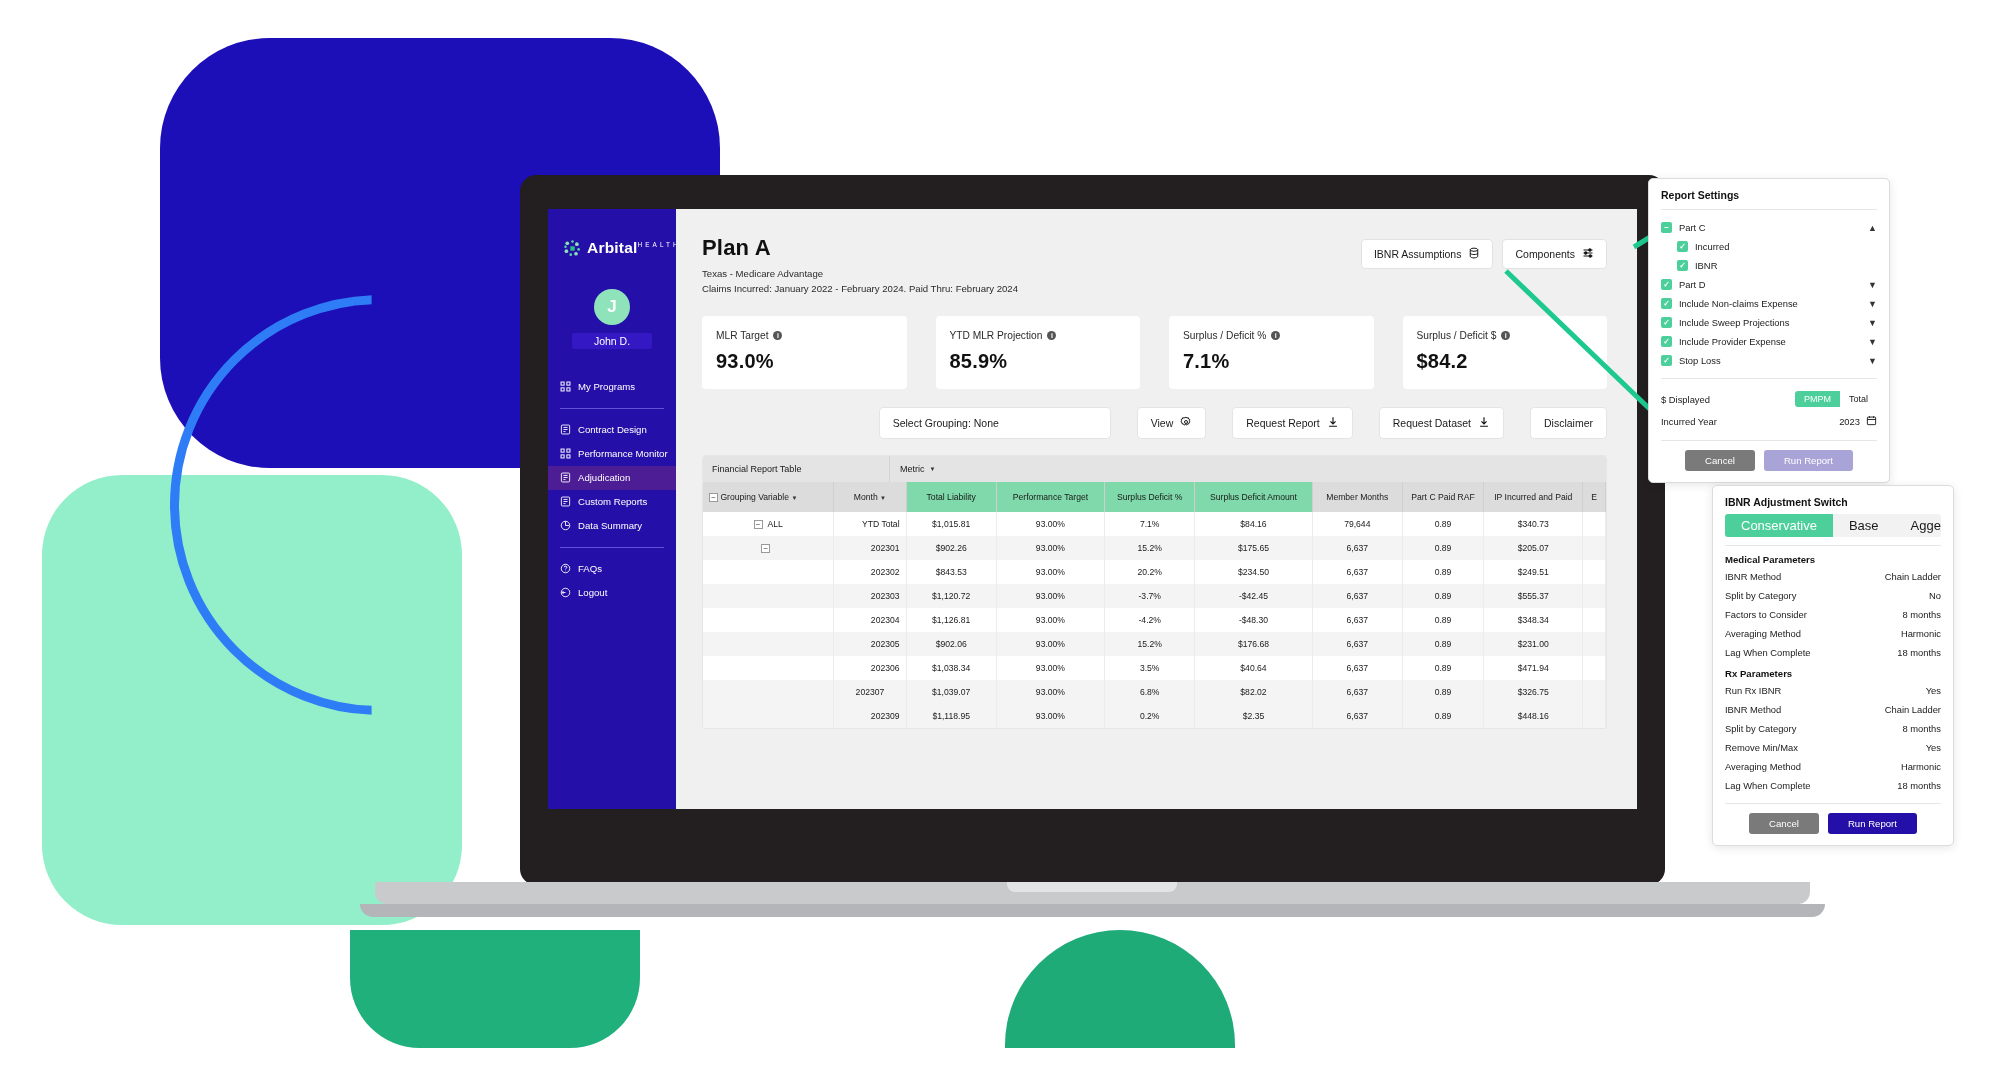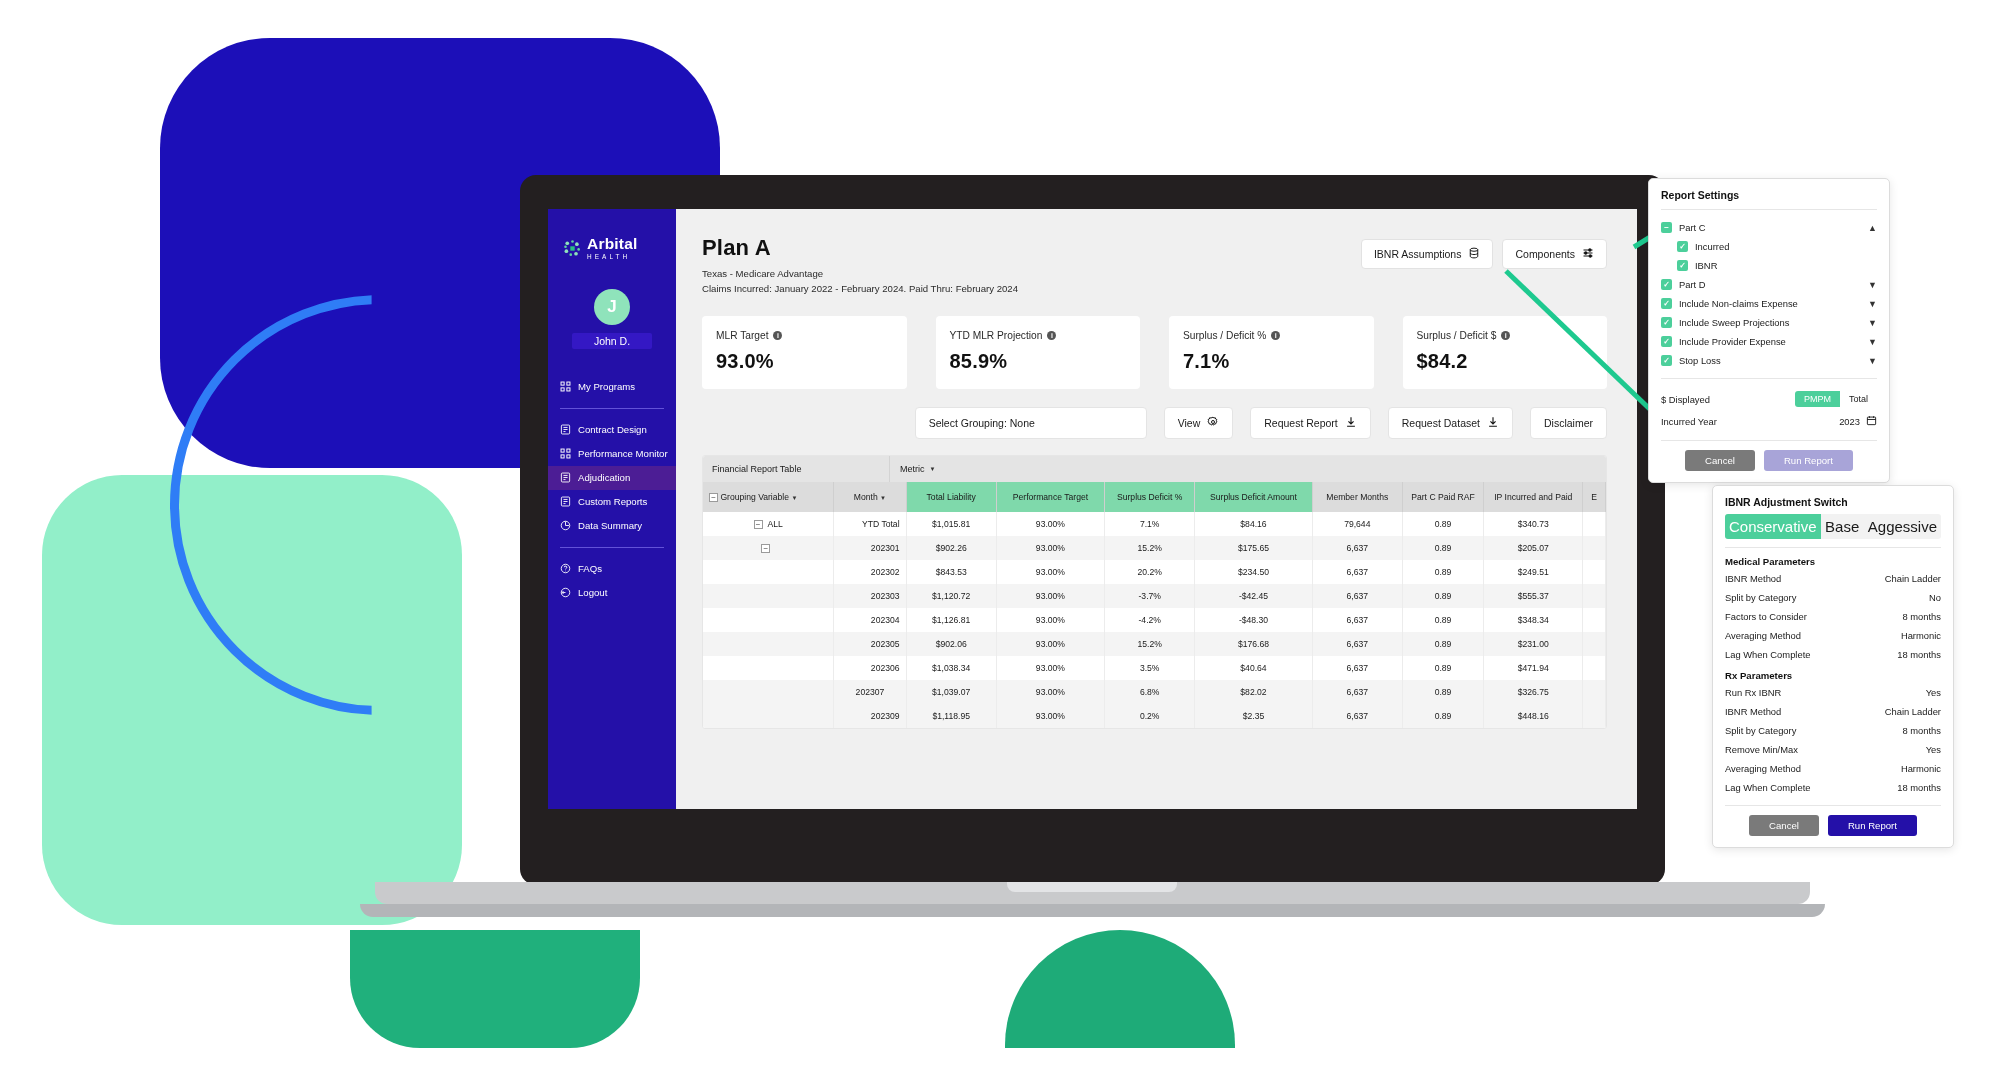--- a/index.html
+++ b/index.html
@@ -57,21 +57,21 @@
     background: #e3e4e6; border-radius: 0 0 8px 8px;
   }
 
   
   #sidebar {
     width: 128px; flex: 0 0 128px; background: #2410a8;
     color: #fff; padding: 22px 0 0 0; position: relative;
   }
   .logo-wrap { display: flex; align-items: center; gap: 4px; padding: 0 0 0 14px; height: 34px; }
   .logo-mark { width: 21px; height: 21px; position: relative; flex: 0 0 21px; }
-  .logo-text { display: flex; flex-direction: column; line-height: 1; }
+  .logo-text { display: flex; flex-direction: row; line-height: 1; }
   .logo-name { font-size: 15.5px; font-weight: 700; letter-spacing: .2px; color: #fff; }
   .logo-sub { font-size: 6.4px; letter-spacing: 3.1px; color: #fff; margin-top: 2px; }
 
   .avatar-block { margin-top: 24px; display: flex; flex-direction: column; align-items: center; }
   .avatar {
     width: 36px; height: 36px; border-radius: 50%; background: #8fe3bb;
     color: #ffffff; font-size: 17px; font-weight: 600;
     display: flex; align-items: center; justify-content: center;
   }
   .avatar-name {
@@ -111,21 +111,21 @@
   }
   .metric-label { font-size: 10.2px; color: #2b2b2b; display: flex; align-items: center; gap: 5px; }
   .metric-value { font-size: 20px; font-weight: 700; color: #111; margin-top: 9px; letter-spacing: .2px; }
   .info-dot {
     width: 9px; height: 9px; border-radius: 50%; background: #555;
     color: #fff; font-size: 7px; display: inline-flex; align-items: center;
     justify-content: center; font-weight: 700; line-height: 1;
   }
 
   
-  #actionbar { display: flex; gap: 17px; padding: 18px 30px 0 26px; justify-content: flex-end; }
+  #actionbar { display: flex; gap: 26px; padding: 18px 30px 0 26px; justify-content: flex-end; }
   .abtn {
     background: #fff; border: 1px solid #e4e4e4; border-radius: 4px;
     padding: 8px 13px; font-size: 10.5px; color: #1a1a1a; cursor: pointer;
     display: flex; align-items: center; gap: 7px; white-space: nowrap;
   }
   #grouping-select { flex: 0 0 232px; justify-content: flex-start; }
 
   
   #table-card {
     margin: 16px 30px 0 26px; background: #fff; border-radius: 3px;
@@ -186,21 +186,21 @@
   .toggle2 .on { background: #4ccf9b; color: #fff; }
   .toggle2 .off { background: #fff; color: #1a1a1a; }
 
   .panel-btns { display: flex; gap: 9px; justify-content: center; margin-top: 9px; }
   .pbtn { font-size: 9.6px; padding: 5px 20px; border-radius: 3px; color: #fff; cursor: pointer; border: none; }
   .pbtn.cancel { background: #7a7a7a; }
   .pbtn.run-disabled { background: #a8a4d8; }
   .pbtn.run-active { background: #2410a8; }
 
   .seg3 { display: flex; background: #f2f2f2; border-radius: 3px; overflow: hidden; margin-top: 6px; }
-  .seg3 span { flex: 1; text-align: center; font-size: 15px; padding: 4px 4px; color: #1a1a1a; }
+  .seg3 span { flex: 1; font-size: 13px; padding: 4px 16px; color: #1a1a1a; }
   .seg3 .on { background: #4ccf9b; color: #fff; }
   .sec-title { font-size: 9.6px; font-weight: 700; color: #111; margin: 6px 0 2px 0; }
 
   
   .arrow { position: absolute; }
 </style>
 </head>
 <body>
 
 <div class="deco" id="deco-blue-square"></div>

